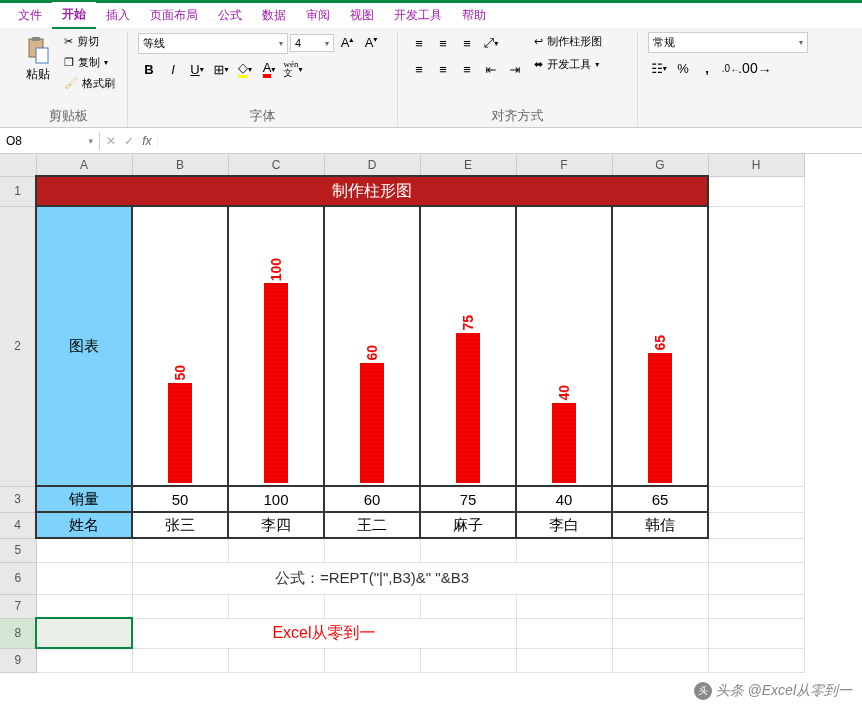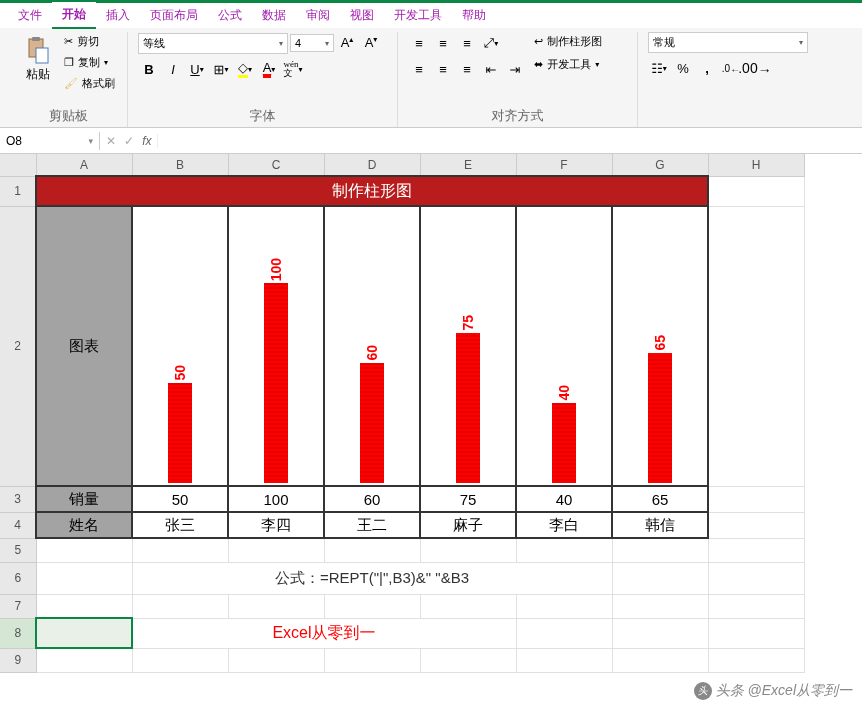--- a/index.html
+++ b/index.html
@@ -37,21 +37,21 @@
     
     .grid-container { position: relative; overflow: hidden; height: 571px; }
     .grid { border-collapse: collapse; table-layout: fixed; }
     .corner-cell { width: 36px; height: 22px; background: #e8e8e8; border: 1px solid #ccc; border-top: none; border-left: none; }
     .col-header { background: #e8e8e8; border: 1px solid #ccc; border-top: none; text-align: center; font-size: 12px; color: #555; height: 22px; }
     .row-header { width: 36px; background: #e8e8e8; border: 1px solid #ccc; border-left: none; text-align: center; font-size: 12px; color: #555; }
     .row-header.sel, .col-header.sel { background: #d4e6d4; }
     .cell { border: 1px solid #e0e0e0; padding: 0; vertical-align: middle; text-align: center; font-size: 14px; }
     
     .title-cell { background: #b91c1c; color: #fff; font-size: 16px; border: 2px solid #333 !important; }
-    .peach { background: #a3a3a3; border: 2px solid #333 !important; font-size: 15px; }
+    .peach { background: #7dd3fc; border: 2px solid #333 !important; font-size: 15px; }
     .chart-cell { border: 2px solid #333 !important; vertical-align: bottom; padding: 0 0 2px; position: relative; }
     .data-cell { border: 2px solid #333 !important; font-size: 15px; }
     
     .bar-wrap { display: flex; flex-direction: column; align-items: center; justify-content: flex-end; height: 100%; }
     .bar-label { color: #ff0000; font-weight: bold; font-size: 14px; writing-mode: vertical-rl; transform: rotate(180deg); margin-bottom: 2px; }
     .bar { width: 24px; background: repeating-linear-gradient(0deg, #ff0000, #ff0000 2px, #e60000 2px, #e60000 4px); }
     
     .formula-text { font-size: 15px; color: #333; }
     .red-text { color: #ff0000; font-size: 16px; }
     .selected-cell { background: #e8f0e8; outline: 2px solid #0a8744; outline-offset: -1px; }

